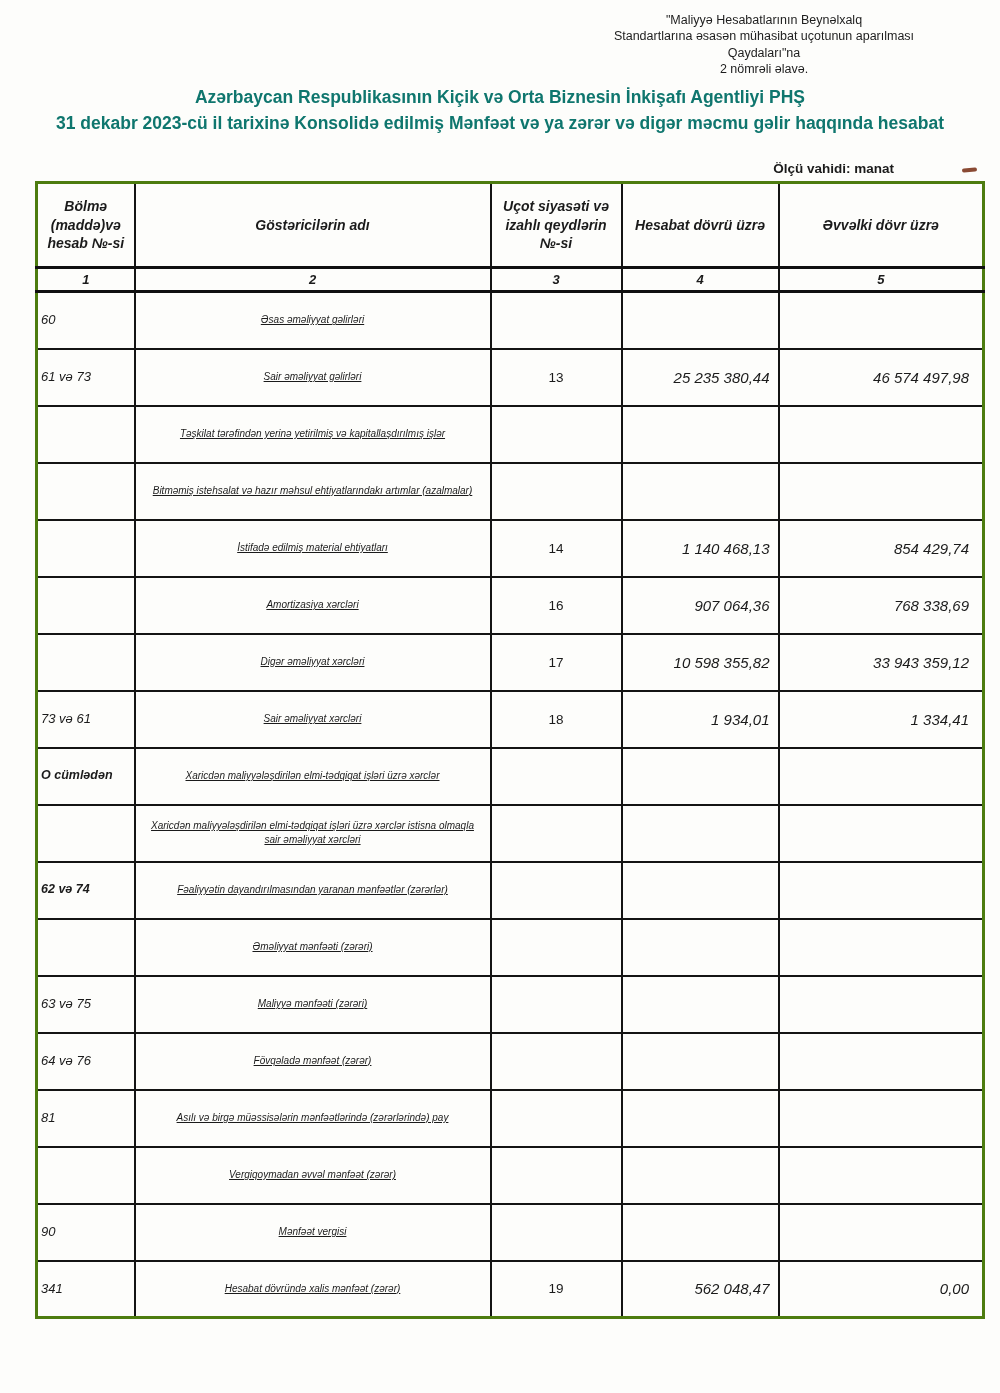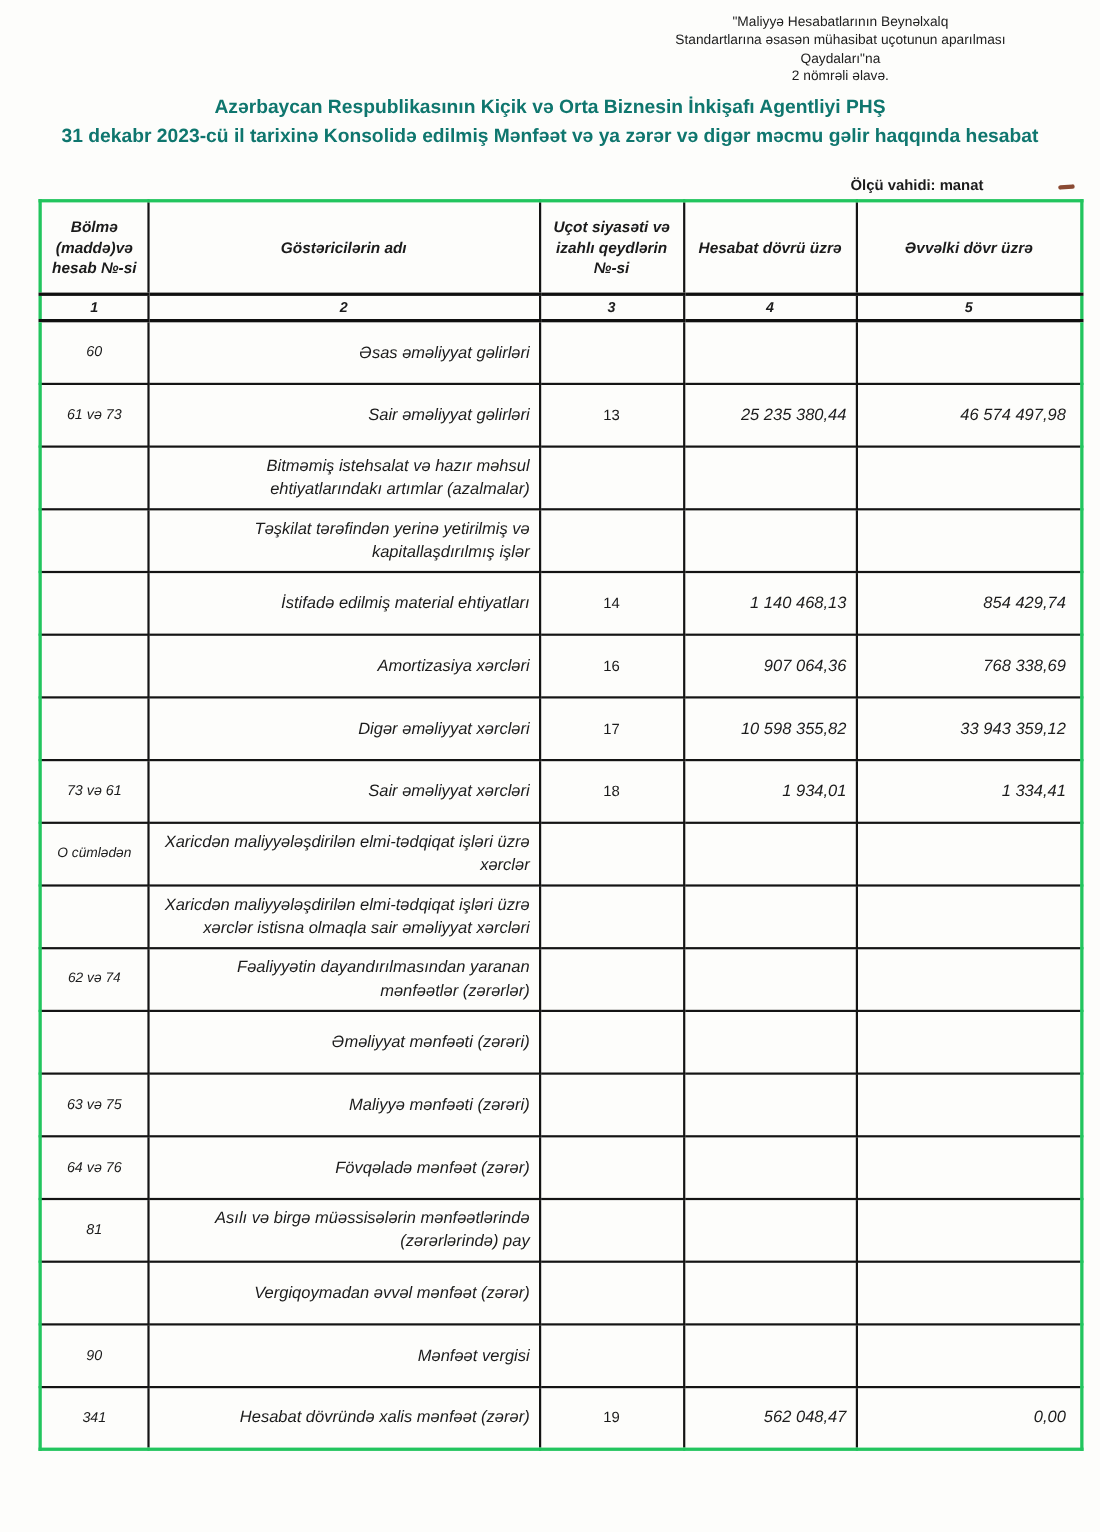--- a/index.html
+++ b/index.html
@@ -56,58 +56,58 @@
     top:181px; left:35px;
     width:947px;
     border-collapse:collapse;
     table-layout:fixed;
   }
   table.report th, table.report td{
     border:2px solid #141414;
     overflow:hidden;
     vertical-align:middle;
   }
-  table.report{border:3px solid #22c55e;}
+  table.report{border:3px solid #4d7c0f;}
   tr.head-row th{
     height:78px;
     font-weight:bold;
     font-style:italic;
     font-size:14px;
     text-align:center;
     line-height:1.35;
     padding:2px 6px;
     border-bottom:3px solid #101010;
   }
   tr.num-row td{
     height:19px;
     font-weight:bold;
     font-style:italic;
     font-size:13px;
     text-align:center;
     border-bottom:3px solid #101010;
   }
   tbody tr{height:57px;}
   td.code{
-    text-align:center;
     font-style:italic;
     font-size:13px;
     padding:0 3px;
     line-height:1.25;
   }
   td.code.bold{
-    font-weight:normal;
+    font-weight:bold;
     font-size:12.5px;
     margin-left:24px;
   }
   td.name{
-    text-align:right;
-    font-style:italic;
-    font-size:15px;
+    text-align:center;
+    font-style:italic;
+    font-size:10px;
     padding:4px 8px;
     line-height:1.4;
+    text-decoration:underline;
   }
   td.note{
     text-align:center;
     font-size:13.5px;
   }
   td.val{
     text-align:right;
     font-style:italic;
     font-size:15px;
     padding-right:8px;
@@ -169,28 +169,28 @@
         </tr>
         <tr>
           <td class="code">61 və 73</td>
           <td class="name">Sair əməliyyat gəlirləri</td>
           <td class="note">13</td>
           <td class="val">25 235 380,44</td>
           <td class="val prev">46 574 497,98</td>
         </tr>
         <tr>
           <td class="code"></td>
+          <td class="name">Təşkilat tərəfindən yerinə yetirilmiş və kapitallaşdırılmış işlər</td>
+          <td class="note"></td>
+          <td class="val"></td>
+          <td class="val prev"></td>
+        </tr>
+        <tr>
+          <td class="code"></td>
           <td class="name">Bitməmiş istehsalat və hazır məhsul ehtiyatlarındakı artımlar (azalmalar)</td>
-          <td class="note"></td>
-          <td class="val"></td>
-          <td class="val prev"></td>
-        </tr>
-        <tr>
-          <td class="code"></td>
-          <td class="name">Təşkilat tərəfindən yerinə yetirilmiş və kapitallaşdırılmış işlər</td>
           <td class="note"></td>
           <td class="val"></td>
           <td class="val prev"></td>
         </tr>
         <tr>
           <td class="code"></td>
           <td class="name">İstifadə edilmiş material ehtiyatları</td>
           <td class="note">14</td>
           <td class="val">1 140 468,13</td>
           <td class="val prev">854 429,74</td>

